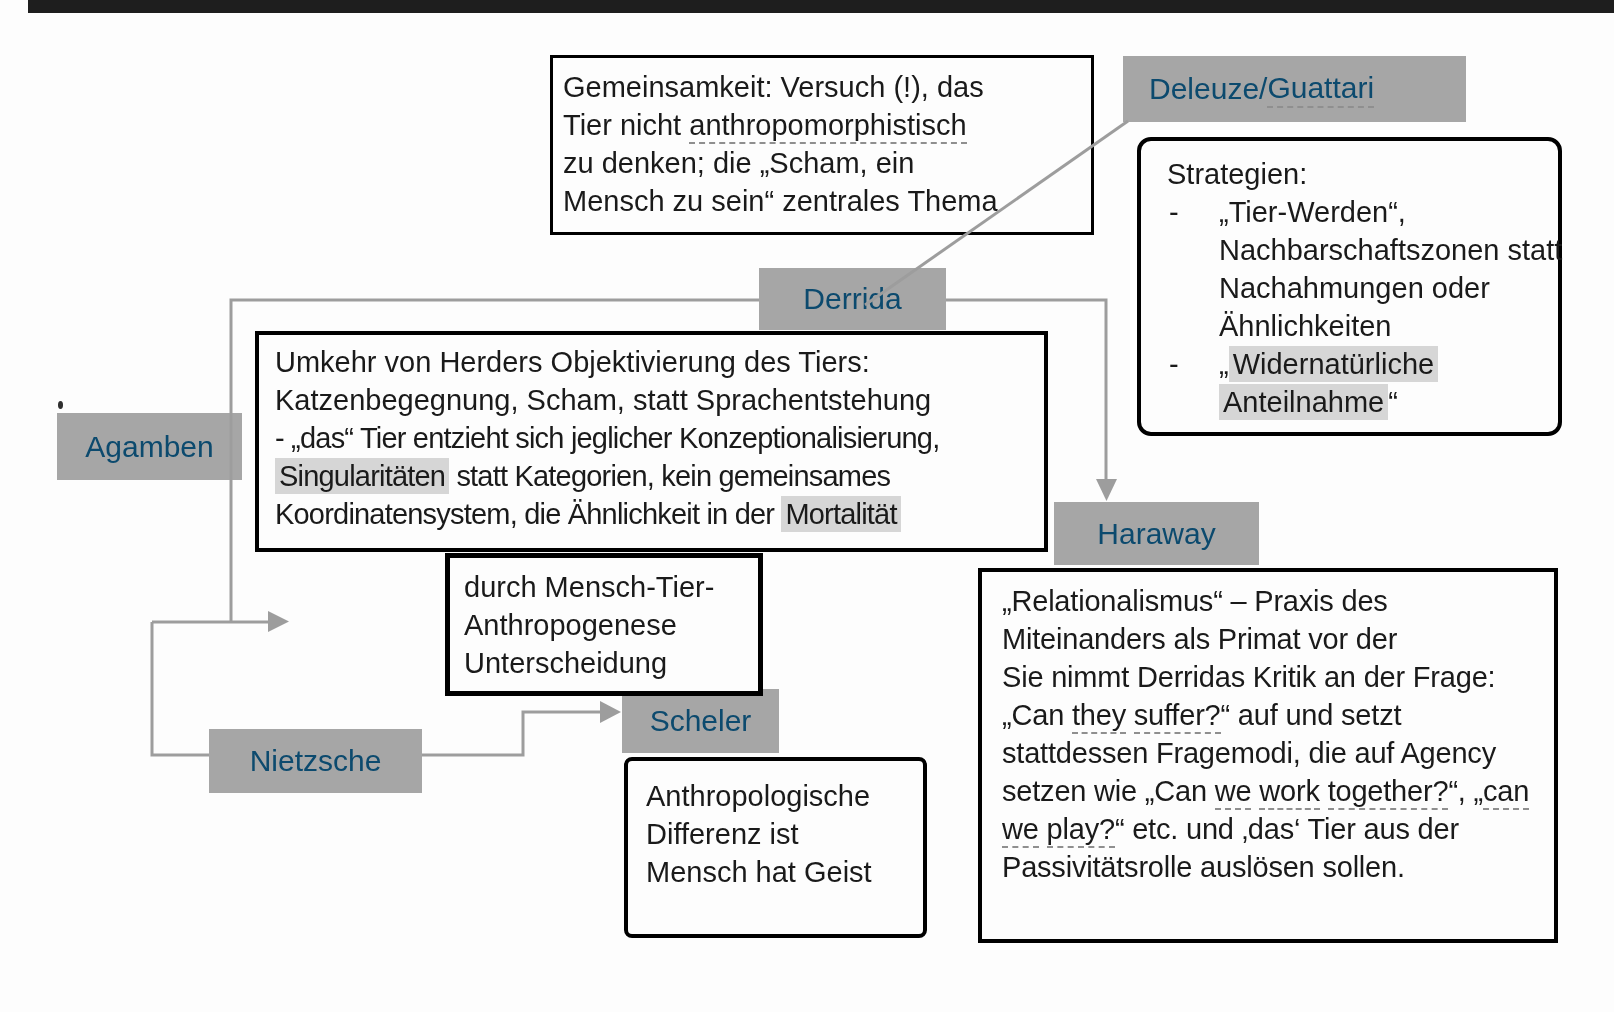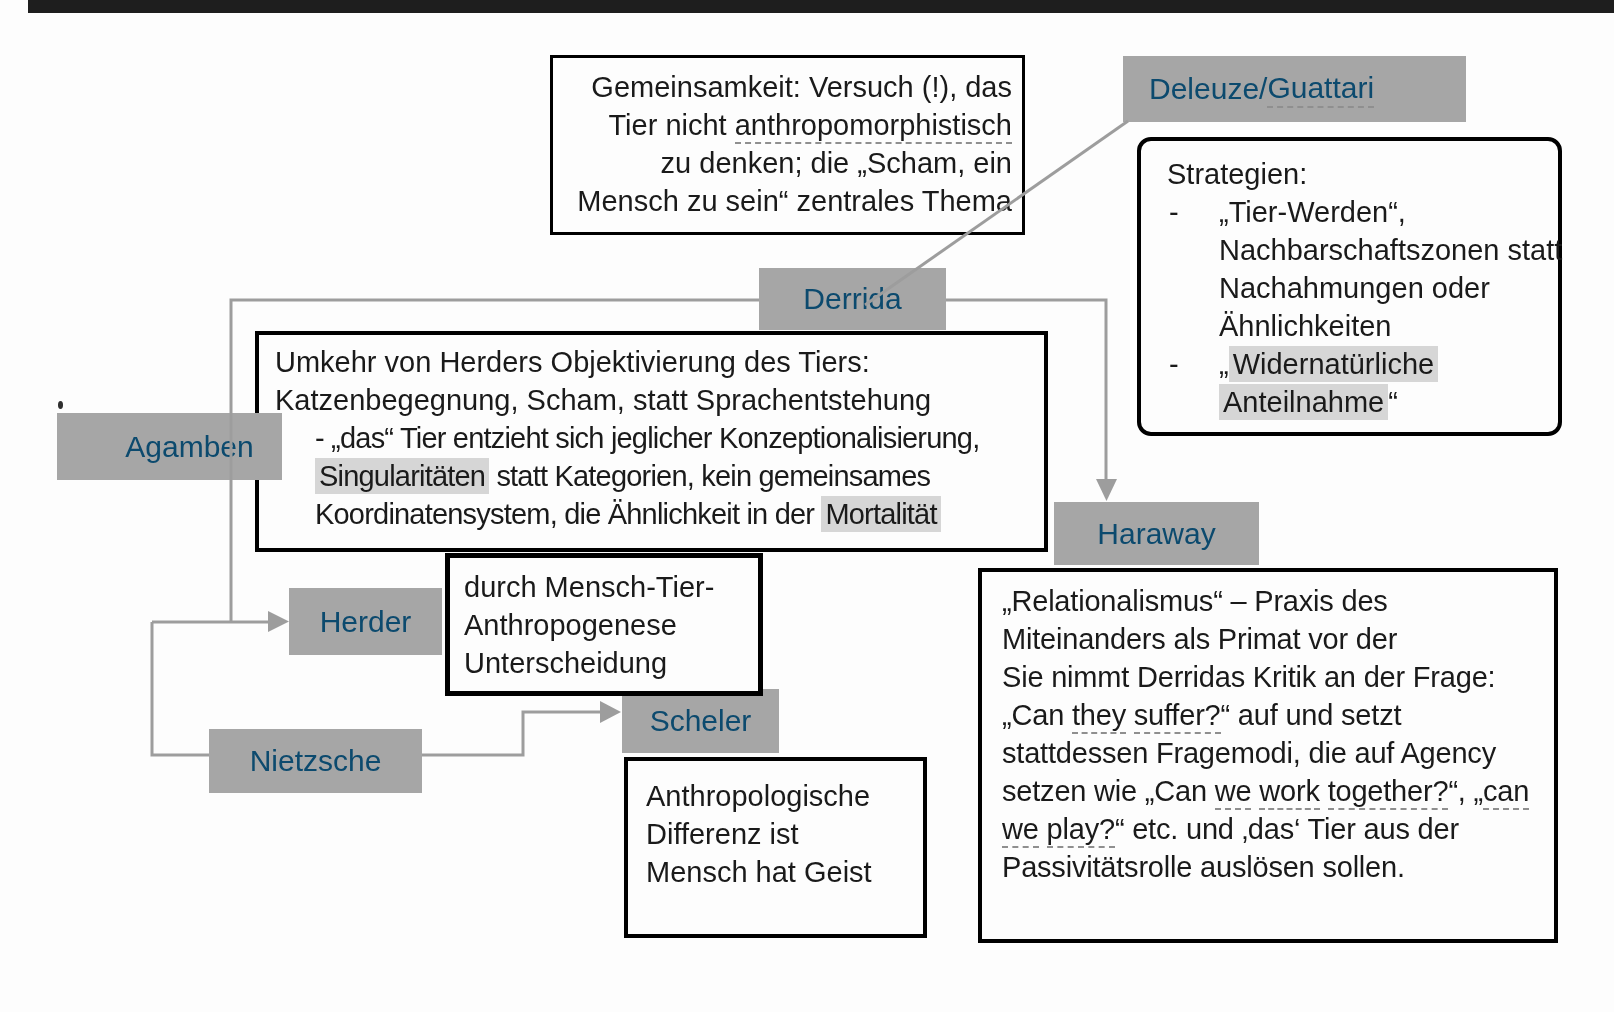--- a/index.html
+++ b/index.html
@@ -15,33 +15,33 @@
     font-size:30px;color:#0c4a6e;
   }
   .node.leftalign{justify-content:flex-start;padding-left:26px;}
   .wbox{
     position:absolute;background:#fdfdfd;border:4px solid #000;z-index:2;
     font-size:29px;line-height:38px;box-sizing:border-box;
   }
   .wbox .line{white-space:nowrap;}
   .hl{background:#d6d6d6;padding:2px 4px;}
   .sp{border-bottom:2px dashed #8f8f8f;padding-bottom:1px;}
-  .cond{letter-spacing:-0.8px;margin-left:40px;}
+  .cond{letter-spacing:-0.8px;}
   .tight{letter-spacing:-0.2px;}
   
-  .box-gemeinsamkeit{left:550px;top:55px;width:475px;height:180px;border-width:3px;padding:10px 10px 8px 10px;text-align:right;}
+  .box-gemeinsamkeit{left:550px;top:55px;width:544px;height:180px;border-width:3px;padding:10px 10px 8px 10px;}
   .box-strategien{left:1137px;top:137px;width:425px;height:299px;padding:14px 6px 0 26px;border-radius:14px;}
   .box-derrida-thesis{left:255px;top:331px;width:793px;height:221px;padding:8px 8px 0 16px;}
   .box-anthropogenese{left:445px;top:553px;width:318px;height:143px;border-width:5px;padding:10px 8px 0 14px;}
-  .box-scheler-thesis{left:624px;top:757px;width:303px;height:181px;padding:16px 8px 0 18px;}
+  .box-scheler-thesis{left:624px;top:757px;width:303px;height:181px;padding:16px 8px 0 18px;border-radius:8px;}
   .box-haraway-thesis{left:978px;top:568px;width:580px;height:375px;padding:10px 6px 0 20px;}
   
   .node-deleuze{left:1123px;top:56px;width:317px;height:66px;}
   .node-derrida{left:759px;top:268px;width:187px;height:62px;}
-  .node-agamben{left:57px;top:413px;width:185px;height:67px;padding-left:40px;}
+  .node-agamben{left:57px;top:413px;width:185px;height:67px;}
   .node-herder{left:289px;top:588px;width:153px;height:67px;}
   .node-nietzsche{left:209px;top:721px;width:213px;height:64px;margin-top:8px;}
   .node-scheler{left:622px;top:689px;width:157px;height:64px;z-index:1;}
   .node-haraway{left:1054px;top:502px;width:205px;height:63px;}
   
   .sline{white-space:nowrap;}
   .bullet{position:relative;padding-left:52px;}
   .bullet .dash{position:absolute;left:2px;top:0;}
   .cont{padding-left:52px;}
   svg.overlay{position:absolute;left:0;top:0;z-index:4;pointer-events:none;}
@@ -86,23 +86,20 @@
     <div class="line"><span>Katzenbegegnung, Scham, statt Sprachentstehung</span></div>
     <div class="line cond"><span>- „das“ Tier entzieht sich jeglicher Konzeptionalisierung,</span></div>
     <div class="line cond"><span class="hl">Singularitäten</span><span> statt Kategorien, kein gemeinsames</span></div>
     <div class="line cond"><span>Koordinatensystem, die Ähnlichkeit in der </span><span class="hl">Mortalität</span></div>
   </div>
 
   <div class="node node-agamben">
     <span>Agamben</span>
   </div>
 
-  <div class="node node-herder">
-    <span>Herder</span>
-  </div>
 
   <div class="wbox box-anthropogenese">
     <div class="line"><span>durch Mensch-Tier-</span></div>
     <div class="line"><span>Anthropogenese</span></div>
     <div class="line"><span>Unterscheidung</span></div>
   </div>
 
   <div class="node node-nietzsche">
     <span>Nietzsche</span>
   </div>

